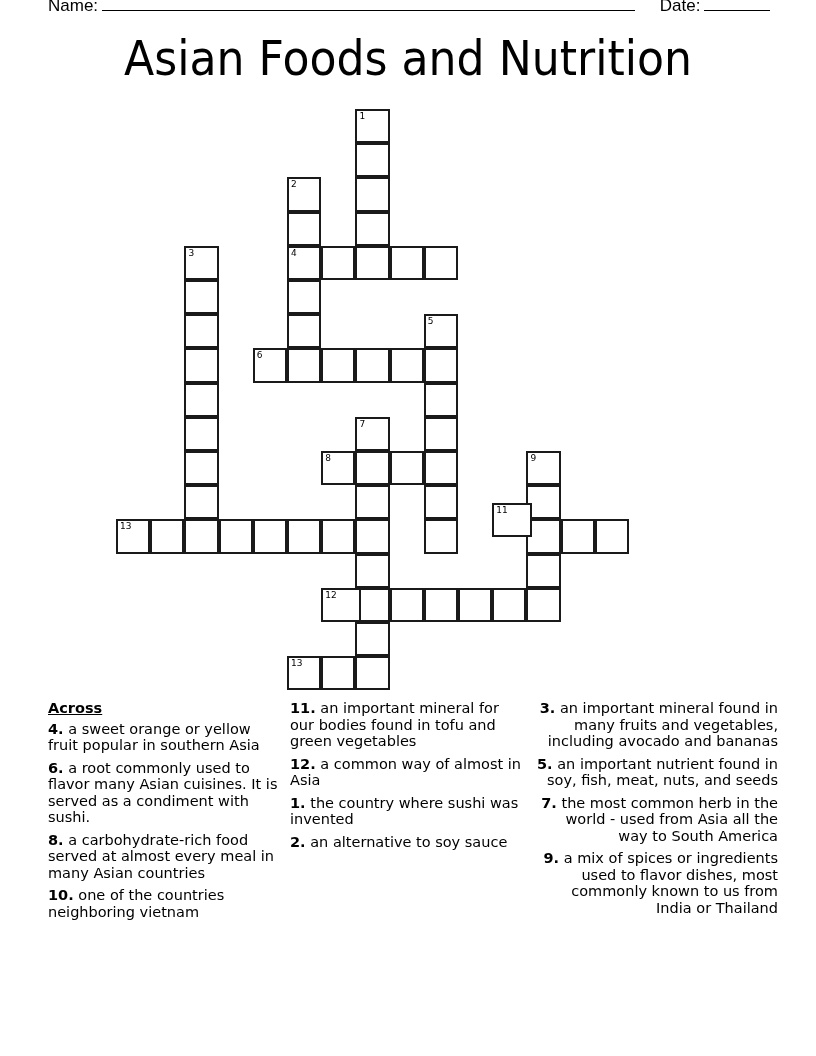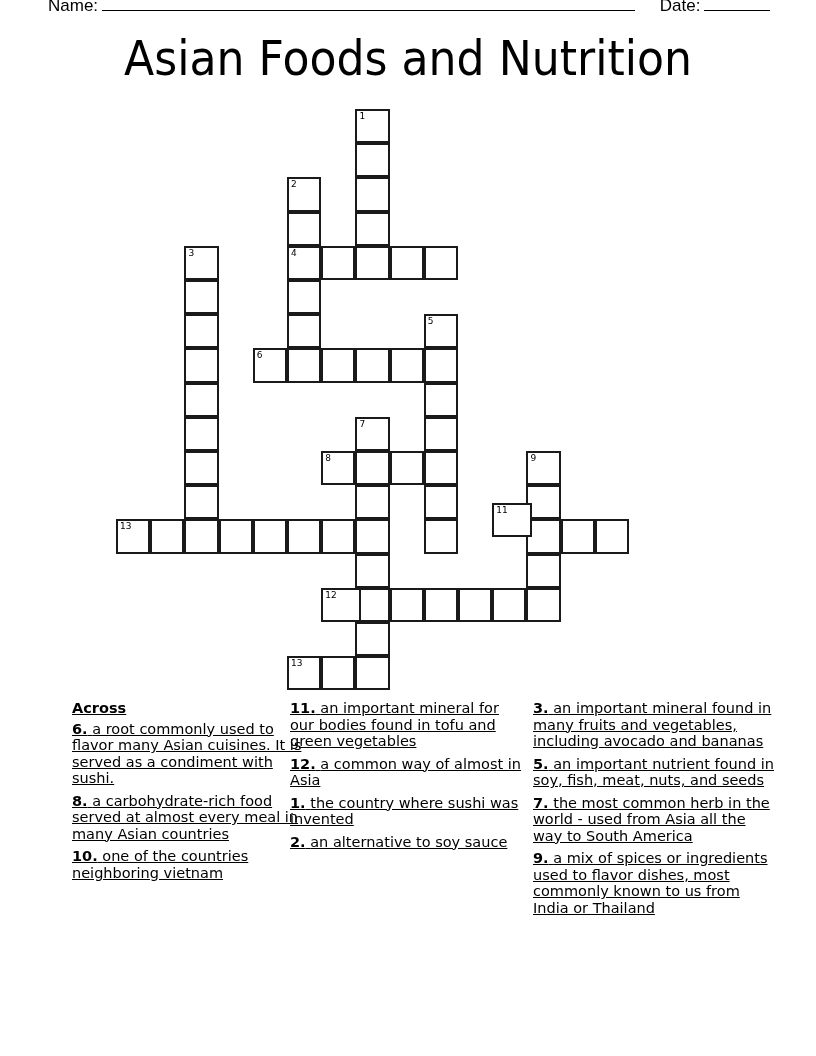--- a/index.html
+++ b/index.html
@@ -8,25 +8,25 @@
   .header .lbl { display:inline-block; }
   .header .line { display:inline-block; border-bottom:1px solid #000; height:14px; vertical-align:baseline; }
   .name-line { width:533px; margin-left:4px; }
   .date-lbl { margin-left:20px; }
   .date-line { width:66px; margin-left:4px; }
   .title { position:absolute; top:30px; left:0; width:816px; text-align:center; font-family:"DejaVu Sans", sans-serif; font-size:48px; font-weight:normal; letter-spacing:0; transform:scaleX(0.92); }
   .grid { position:absolute; left:117px; top:110px; }
   .cell { position:absolute; width:34.2px; height:34.2px; box-sizing:border-box; border:2px solid #1a1a1a; background:#fff; margin-left:-1px; margin-top:-1px; }
   .cell .num { position:absolute; top:0px; left:2px; font-family:"DejaVu Sans", sans-serif; font-size:9px; line-height:10px; }
   .clues { position:absolute; top:700px; font-family:"DejaVu Sans", sans-serif; font-size:14.5px; line-height:16.5px; }
-  .col1 { left:48px; width:232px;margin-left:24px; }
+  .col1 { left:48px; width:232px; }
   .col2 { left:290px; width:232px; }
-  .col3 { left:533px; width:245px; }
+  .col3 { left:533px; width:245px;text-align:right; }
   .clue-head { font-weight:bold; text-decoration:underline; margin-bottom:4px; }
-  .clue { margin-bottom:6px;text-decoration:underline; }
+  .clue { margin-bottom:6px; }
   .clue .n { font-weight:bold; }
 </style>
 </head>
 <body>
 
 <div class="header">
   <span class="lbl">Name:</span><span class="line name-line"></span>
   <span class="lbl date-lbl">Date:</span><span class="line date-line"></span>
 </div>
 
@@ -121,20 +121,21 @@
     <div class="cell" style="left: 342px; top: 478.8px;"></div>
     <div class="cell" style="left: 376.2px; top: 478.8px;"></div>
     <div class="cell" style="left: 171px; top: 547.2px;">
       <span class="num">13</span>
     </div>
     <div class="cell" style="left: 205.2px; top: 547.2px;"></div>
   </div>
 
 <div class="clues col1">
   <div class="clue-head">Across</div>
+  <div class="clue"><span class="n">4.</span> <span>a sweet orange or yellow fruit popular in southern Asia</span></div>
   <div class="clue"><span class="n">6.</span> <span>a root commonly used to flavor many Asian cuisines. It is served as a condiment with sushi.</span></div>
   <div class="clue"><span class="n">8.</span> <span>a carbohydrate-rich food served at almost every meal in many Asian countries</span></div>
   <div class="clue"><span class="n">10.</span> <span>one of the countries neighboring vietnam</span></div>
 </div>
 
 <div class="clues col2">
   <div class="clue"><span class="n">11.</span> <span>an important mineral for our bodies found in tofu and green vegetables</span></div>
   <div class="clue"><span class="n">12.</span> <span>a common way of almost in Asia</span></div>
   <div class="clue"><span class="n">1.</span> <span>the country where sushi was invented</span></div>
   <div class="clue"><span class="n">2.</span> <span>an alternative to soy sauce</span></div>

